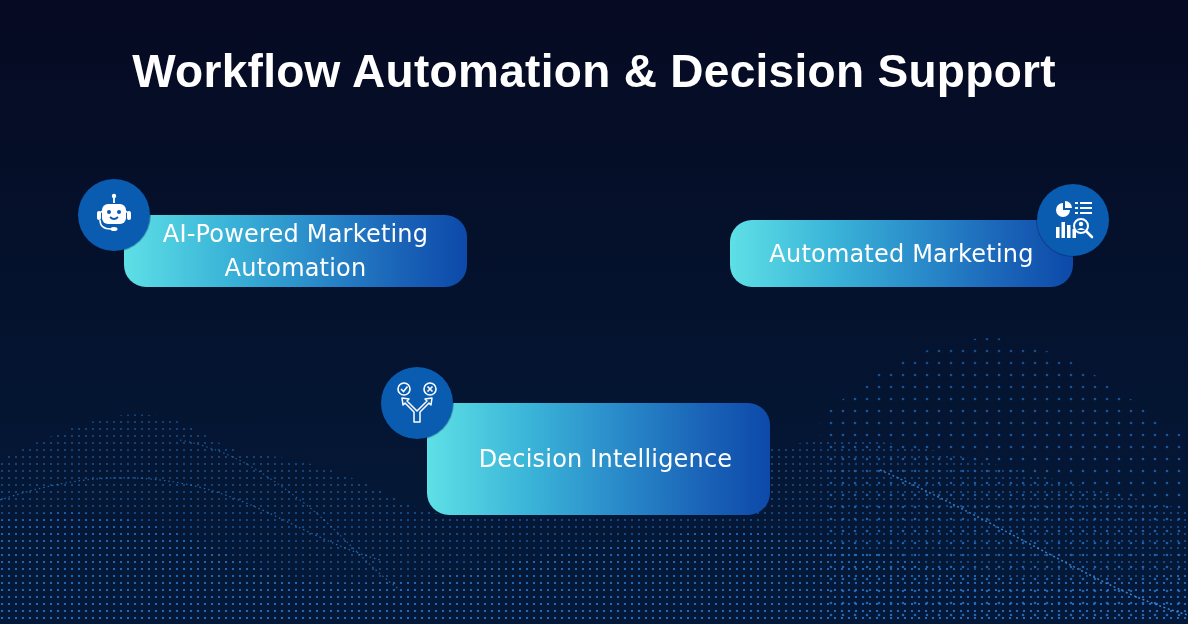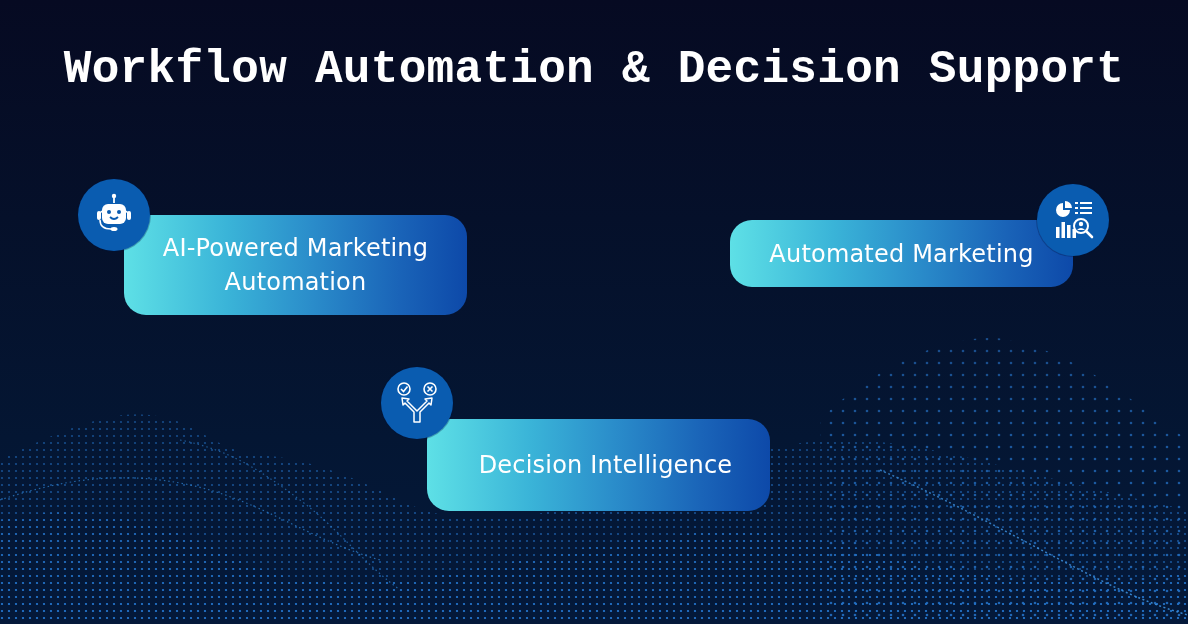--- a/index.html
+++ b/index.html
@@ -5,21 +5,21 @@
     html, body { margin: 0; padding: 0; }
     body {
       width: 1188px; height: 624px; overflow: hidden; position: relative;
       background: linear-gradient(180deg, #060a22 0%, #05102a 35%, #041633 70%, #04193a 100%);
       font-family: "Liberation Sans", "DejaVu Sans", sans-serif;
     }
     .bg-wave { position: absolute; left: 0; top: 0; width: 1188px; height: 624px; pointer-events: none; }
     .title {
       position: absolute; left: 0; top: 44px; width: 1188px; text-align: center;
       color: #ffffff; font-weight: 700; font-size: 46px; letter-spacing: 0.3px;
-      font-family: Liberation Mono, monospace;
+      font-family: Liberation Sans, sans-serif;
     }
     .card {
       position: absolute; border-radius: 22px;
       background: linear-gradient(90deg, #5ee0e6 0%, #3ab4d8 30%, #2a8cca 55%, #1a64b8 80%, #0d49a9 100%);
       display: flex; align-items: center; justify-content: center; text-align: center;
       color: #ffffff; font-size: 24px; line-height: 34px; letter-spacing: 0.2px;
       font-family: "DejaVu Sans", sans-serif;
       box-sizing: border-box;
     }
     .badge {
@@ -57,21 +57,21 @@
 
     <path d="M0,520 C80,500 160,520 240,560 C320,600 420,580 520,560 C620,540 720,520 820,540 C920,560 1040,600 1188,570 L1188,624 L0,624 Z" fill="url(#dots)" opacity="0.9"></path>
     <path d="M0,500 C60,480 120,470 190,485 C260,500 310,540 380,560" stroke="#3a9cf5" stroke-width="1.2" fill="none" stroke-dasharray="1.5 3" opacity="0.8"></path>
     <path d="M880,470 C950,500 1020,540 1100,580 C1140,600 1170,610 1188,615" stroke="#48a8ff" stroke-width="1.5" fill="none" stroke-dasharray="2 2.5" opacity="0.9"></path>
     <path d="M180,440 C230,450 260,470 300,500 C340,530 360,560 400,590" stroke="#3a9cf5" stroke-width="1.2" fill="none" stroke-dasharray="1.5 3" opacity="0.7"></path>
   </g>
 </svg>
 
 <div class="title">Workflow Automation &amp; Decision Support</div>
 
-<div class="card" style="left:124px; top:215px; width:343px; height:100px; padding-left:0;">
+<div class="card" style="left:124px; top:215px; width:343px; height:72px; padding-left:0;">
   <div>
     <div>AI-Powered Marketing</div>
     <div>Automation</div>
   </div>
 </div>
 <div class="badge" style="left:78px; top:179px;">
   <svg viewBox="0 0 50 50">
     <circle cx="25" cy="6" r="2.2" fill="#fff"></circle>
     <line x1="25" y1="8" x2="25" y2="13" stroke="#fff" stroke-width="1.8"></line>
     <path d="M10,26 C10,16 40,16 40,26" stroke="#fff" stroke-width="1.6" fill="none"></path>
@@ -109,21 +109,21 @@
     <rect x="19" y="30" width="3.5" height="13" fill="#fff"></rect>
     <rect x="24.5" y="34" width="3.5" height="9" fill="#fff"></rect>
 
     <circle cx="33" cy="31" r="7" fill="#0a5cb0" stroke="#fff" stroke-width="2"></circle>
     <circle cx="33" cy="29" r="2.2" fill="#fff"></circle>
     <path d="M29,35 Q33,31 37,35" fill="#fff"></path>
     <line x1="38" y1="36" x2="44" y2="42" stroke="#fff" stroke-width="2.6" stroke-linecap="round"></line>
   </svg>
 </div>
 
-<div class="card" style="left:427px; top:403px; width:343px; height:92px; padding-left:14px;margin-top:16px;">
+<div class="card" style="left:427px; top:403px; width:343px; height:112px; padding-left:14px;">
   <div>Decision Intelligence</div>
 </div>
 <div class="badge" style="left:381px; top:367px;">
   <svg viewBox="0 0 50 50">
     <circle cx="12" cy="11" r="6" fill="none" stroke="#fff" stroke-width="1.6"></circle>
     <path d="M9,11 L11.5,13.5 L15.5,8.5" stroke="#fff" stroke-width="1.6" fill="none"></path>
     <circle cx="38" cy="11" r="6" fill="none" stroke="#fff" stroke-width="1.6"></circle>
     <path d="M35.5,8.5 L40.5,13.5 M40.5,8.5 L35.5,13.5" stroke="#fff" stroke-width="1.6"></path>
     <path d="M22,44 L22,34 L13,25 L11,27 L10,20 L17,21 L15,23 L25,33 L35,23 L33,21 L40,20 L39,27 L37,25 L28,34 L28,44 Z" fill="none" stroke="#fff" stroke-width="1.5" stroke-linejoin="round"></path>
   </svg>

